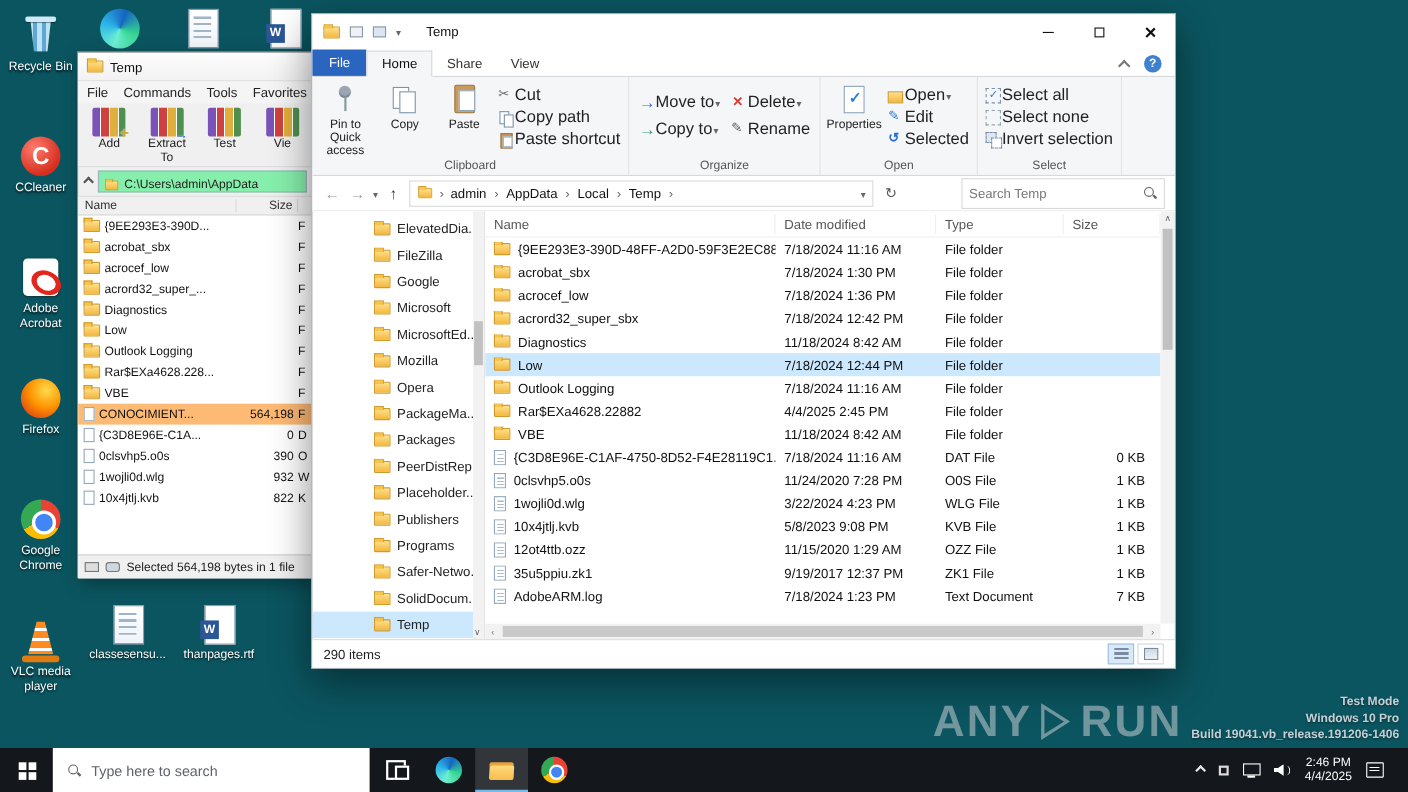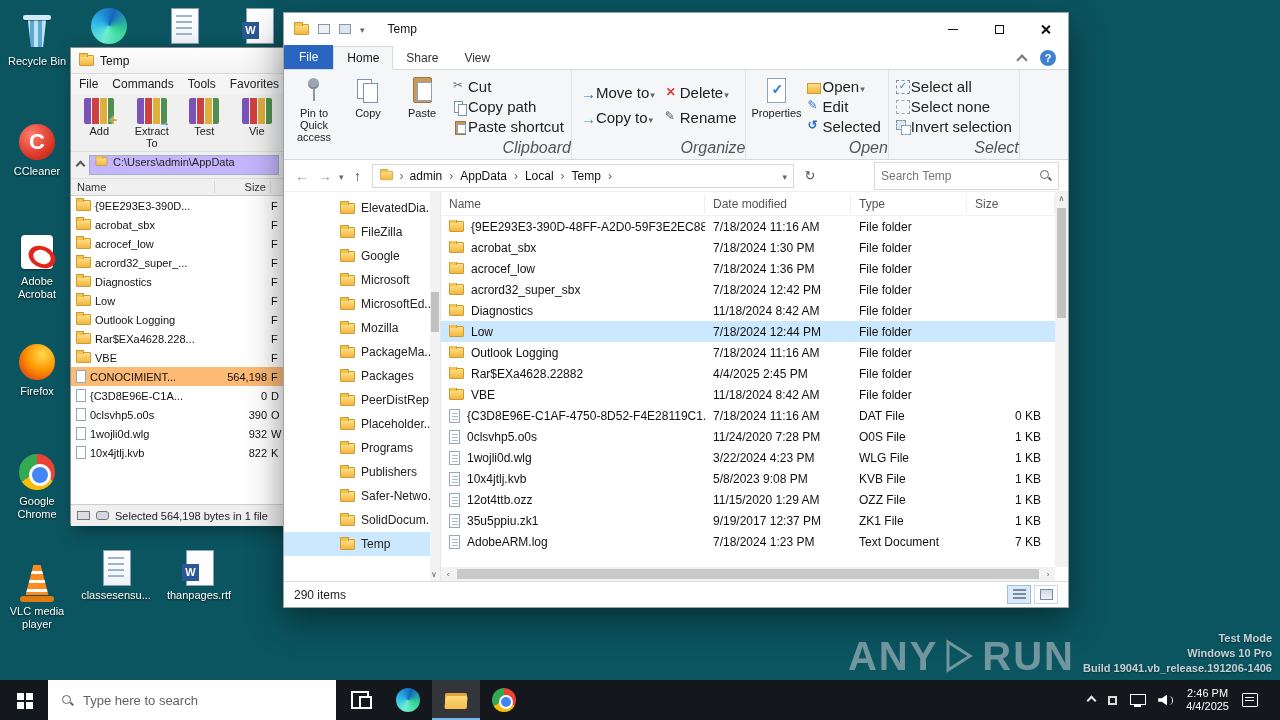--- a/index.html
+++ b/index.html
@@ -51,21 +51,21 @@
     box-shadow:4px 6px 16px rgba(0,0,0,.35); z-index:5; }
   .wr-titlebar { height:26px; display:flex; align-items:center; gap:6px; padding:0 8px; background:linear-gradient(#fdfdfd,#f2f2f2); border-bottom:1px solid #ddd; font-size:12px; color:#111; }
   .wr-menubar { height:20px; display:flex; align-items:center; gap:14px; padding:0 8px; background:#f5f5f5; font-size:12px; color:#222; }
   .wr-toolbar { height:58px; display:flex; align-items:flex-start; gap:4px; padding:2px 4px; border-bottom:1px solid #ddd; background:#f0f0f0; }
   .wr-tool { width:52px; text-align:center; font-size:11px; color:#222; padding-top:2px; cursor:default; }
   .wr-books { display:block; width:30px; height:26px; margin:0 auto 1px; border-radius:2px; position:relative;
     background:linear-gradient(90deg,#7b52b8 0 7px,#fff 7px 8px,#cf4040 8px 15px,#fff 15px 16px,#dfae3c 16px 23px,#fff 23px 24px,#4f8f4f 24px 30px); }
   .wr-tool:nth-of-type(1) .wr-books::after { content:"+"; position:absolute; right:-3px; bottom:-4px; color:#caa53d; font-weight:bold; font-size:14px; text-shadow:0 0 2px #fff; }
   .wr-tool:nth-of-type(2) .wr-books::after { content:"→"; position:absolute; right:-4px; bottom:-5px; color:#2b6fc4; font-weight:bold; font-size:12px; text-shadow:0 0 2px #fff; }
   .wr-address { height:26px; display:flex; align-items:center; gap:5px; padding:0 6px; }
-  .wr-field { flex:1; height:20px; background:#c4b5fd; border:1px solid #9fb0c0; display:flex; align-items:flex-start; gap:4px; padding:0 4px; font-size:11px; color:#222; overflow:hidden; white-space:nowrap; }
+  .wr-field { flex:1; height:20px; background:#86efac; border:1px solid #9fb0c0; display:flex; align-items:flex-end; gap:4px; padding:0 4px; font-size:11px; color:#222; overflow:hidden; white-space:nowrap; }
   .wr-cols { height:18px; display:flex; align-items:center; background:#f0f0f0; border-top:1px solid #ddd; border-bottom:1px solid #cfcfcf; font-size:11px; color:#333; }
   .wr-cols .c-name { flex:1; padding-left:6px; border-right:1px solid #d7d7d7; }
   .wr-cols .c-size { width:56px; text-align:right; padding-right:4px; border-right:1px solid #d7d7d7; }
   .wr-cols .c-t { width:14px; }
   .wr-list { height:308px; background:#fff; overflow:hidden; }
   .wr-row { height:19px; display:flex; align-items:center; font-size:11px; color:#111; padding-left:5px; white-space:nowrap; }
   .wr-row .wr-ic { margin-right:4px; }
   .wr-row .wr-name { flex:1; overflow:hidden; }
   .wr-row .wr-size { width:56px; text-align:right; padding-right:4px; }
   .wr-row .wr-t { width:14px; overflow:hidden; }
@@ -95,21 +95,21 @@
   .tabs-list { display:flex; align-items:flex-end; height:25px; }
   .tab { padding:4px 13px; font-size:12px; color:#333; cursor:default; }
   .tab.file-tab { background:#2a65c0; color:#fff; padding:5px 15px; }
   .tab.active { background:#f5f6f7; border:1px solid #d8d9da; border-bottom:1px solid #f5f6f7; margin-bottom:-1px; color:#111; }
   .rib-collapse { margin-left:auto; margin-bottom:5px; margin-right:14px; width:8px; height:8px; border-left:2px solid #777; border-top:2px solid #777; transform:rotate(45deg); }
   .help-btn { width:16px; height:16px; margin:0 12px 3px 0; border-radius:50%; background:#3f80d0; color:#fff; font-size:11px; font-weight:bold; text-align:center; line-height:16px; }
   .help-btn::before { content:"?"; }
 
   .ribbon { height:90px; background:#f5f6f7; border-bottom:1px solid #d8d9da; display:flex; }
   .rgroup { position:relative; border-right:1px solid #e2e3e4; padding:0 3px 15px; }
-  .rg-label { position:absolute; left:0; right:0; bottom:2px; text-align:right; font-size:16px; color:#555;font-style:italic; }
+  .rg-label { position:absolute; left:0; right:0; bottom:2px; text-align:center; font-size:11px; color:#555; }
   .rg-content { display:flex; height:74px; }
   .rbig { width:54px; padding-top:5px; display:flex; flex-direction:column; align-items:center; font-size:11px; line-height:12px; text-align:center; color:#222; cursor:default; }
   .rbig .rlabel { margin-top:2px; }
   .rsmall-col { display:flex; flex-direction:column; gap:3px; padding:8px 4px 0; }
   .rsmall { display:flex; align-items:center; gap:1px; font-size:15px; color:#222; white-space:nowrap; cursor:default; }
   .org-grid { display:grid; grid-template-columns:auto auto; column-gap:10px; row-gap:8px; padding:14px 6px 0; align-content:start; }
   .ric { position:relative; width:32px; height:30px; flex:none; }
   .ric.pin::before { content:""; position:absolute; left:10px; top:3px; width:11px; height:11px; border-radius:50%; background:#9aa6b2; box-shadow:inset 0 -2px 0 #7d8994; }
   .ric.pin::after { content:""; position:absolute; left:15px; top:13px; width:2px; height:13px; background:#8c98a4; }
   .ric.copy::before { content:""; position:absolute; left:5px; top:4px; width:13px; height:18px; background:#fff; border:1px solid #7d93ad; }
@@ -644,20 +644,24 @@
             <div class="tree-row">
               <span class="folder-ic"></span>
               <span>MicrosoftEd...</span>
             </div>
 
             <div class="tree-row">
               <span class="folder-ic"></span>
               <span>Mozilla</span>
             </div>
 
+            <div class="tree-row">
+              <span class="folder-ic"></span>
+              <span>Opera</span>
+            </div>
 
             <div class="tree-row">
               <span class="folder-ic"></span>
               <span>PackageMa...</span>
             </div>
 
             <div class="tree-row">
               <span class="folder-ic"></span>
               <span>Packages</span>
             </div>
@@ -667,26 +671,26 @@
               <span>PeerDistRep...</span>
             </div>
 
             <div class="tree-row">
               <span class="folder-ic"></span>
               <span>Placeholder...</span>
             </div>
 
             <div class="tree-row">
               <span class="folder-ic"></span>
+              <span>Publishers</span>
+            </div>
+
+            <div class="tree-row">
+              <span class="folder-ic"></span>
               <span>Programs</span>
-            </div>
-
-            <div class="tree-row">
-              <span class="folder-ic"></span>
-              <span>Publishers</span>
             </div>
 
             <div class="tree-row">
               <span class="folder-ic"></span>
               <span>Safer-Netwo...</span>
             </div>
 
             <div class="tree-row">
               <span class="folder-ic"></span>
               <span>SolidDocum...</span>

